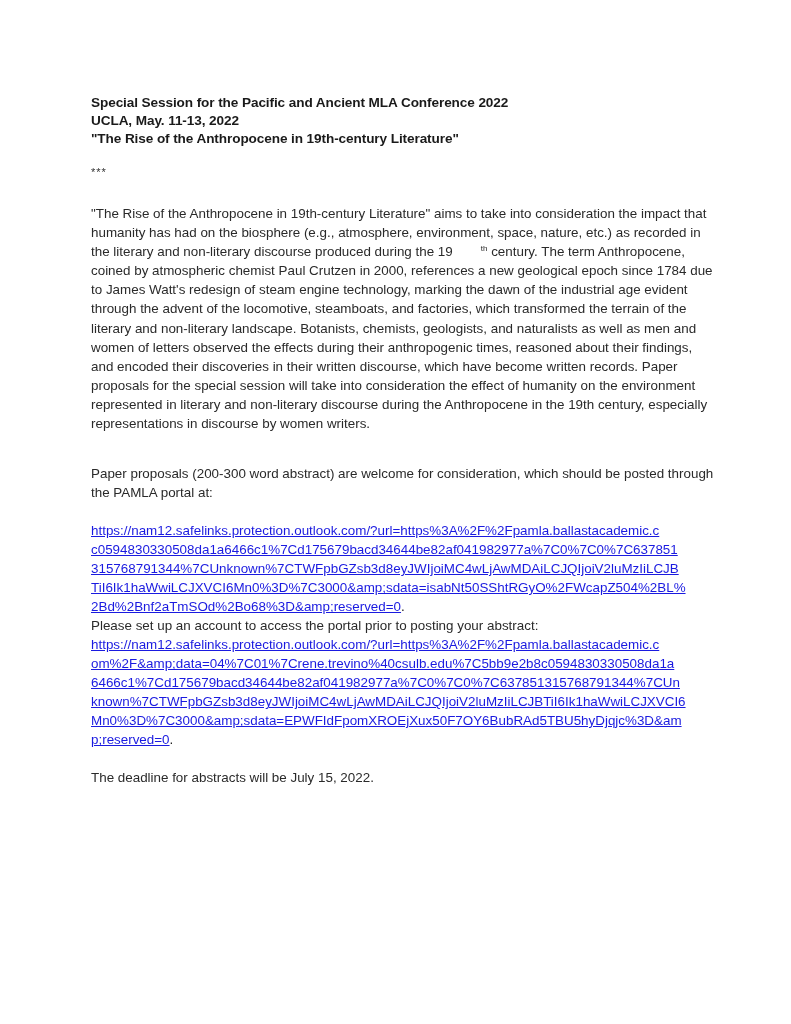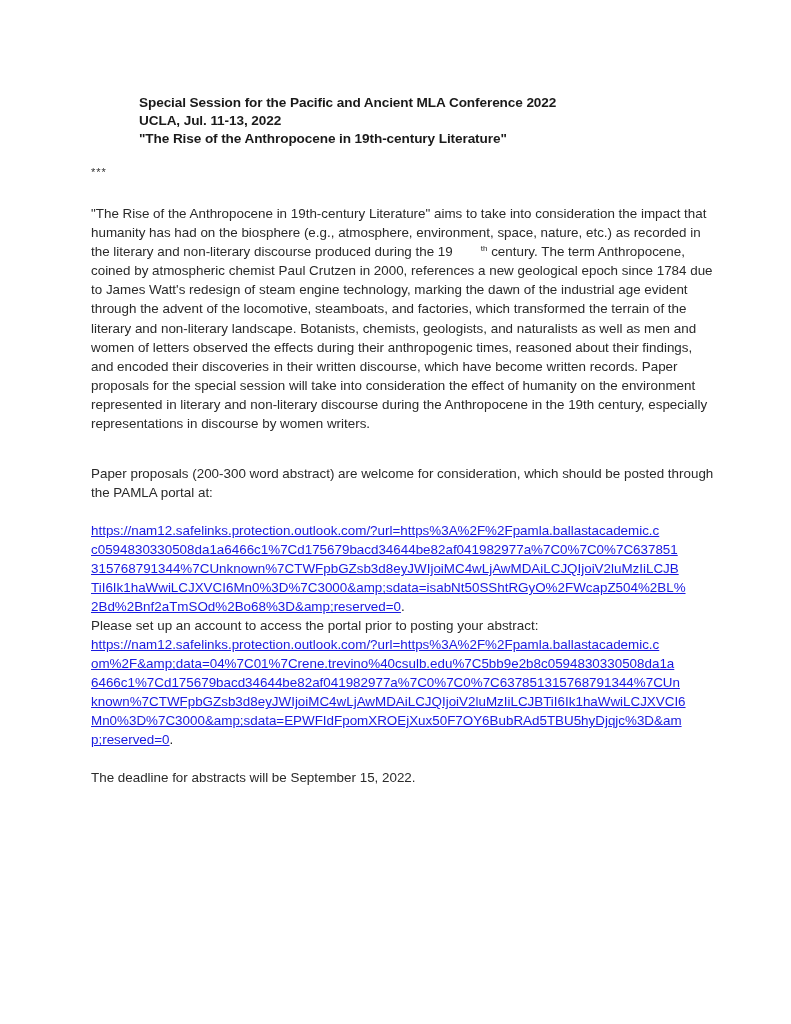--- a/index.html
+++ b/index.html
@@ -21,21 +21,20 @@
       top: 94px;
       width: 625px;
     }
     .header-line {
       font-weight: bold;
       font-size: 13.6px;
       line-height: 18px;
       color: #1a1a1a;
       white-space: nowrap;
       letter-spacing: -0.1px;
-      margin-left: 48px;
     }
     .stars {
       margin-top: 16px;
       font-size: 11px;
       line-height: 16px;
       color: #333;
       letter-spacing: 1px;
     }
     .para {
       font-size: 13.4px;
@@ -69,21 +68,21 @@
       vertical-align: super;
       padding-left: 28px;
     }
     .line { display: block; white-space: nowrap; }
   </style>
 </head>
 <body>
 
 <div class="page">
   <div class="header-line">Special Session for the Pacific and Ancient MLA Conference 2022</div>
-  <div class="header-line">UCLA, Jul. 11-13, 2022</div>
+  <div class="header-line">UCLA, May. 11-13, 2022</div>
   <div class="header-line">"The Rise of the Anthropocene in 19th-century Literature"</div>
 
   <div class="stars">***</div>
 
   <p class="para p1"><span>"The Rise of the Anthropocene in 19th-century Literature" aims to take into consideration the impact that humanity has had on the biosphere (e.g., atmosphere, environment, space, nature, etc.) as recorded in the literary and non-literary discourse produced during the 19</span><sup>th</sup><span> century. The term Anthropocene, coined by atmospheric chemist Paul Crutzen in 2000, references a new geological epoch since 1784 due to James Watt's redesign of steam engine technology, marking the dawn of the industrial age evident through the advent of the locomotive, steamboats, and factories, which transformed the terrain of the literary and non-literary landscape. Botanists, chemists, geologists, and naturalists as well as men and women of letters observed the effects during their anthropogenic times, reasoned about their findings, and encoded their discoveries in their written discourse, which have become written records. Paper proposals for the special session will take into consideration the effect of humanity on the environment represented in literary and non-literary discourse during the Anthropocene in the 19th century, especially representations in discourse by women writers.</span></p>
 
   <p class="para p2">Paper proposals (200-300 word abstract) are welcome for consideration, which should be posted through the PAMLA portal at:</p>
 
   <div class="link-block">
     <a href="#" title="https://nam12.safelinks.protection.outlook.com/?url=https%3A%2F%2Fpamla.ballastacademic.com%2FHome%2FS%2F18575&amp;amp;data=04%7C01%7Crene.trevino%40csulb.edu%7C5bb9e2b8c0594830330508da1a6466c1%7Cd175679bacd34644be82af041982977a%7C0%7C0%7C637851315768791344%7CUnknown%7CTWFpbGZsb3d8eyJWIjoiMC4wLjAwMDAiLCJQIjoiV2luMzIiLCJBTiI6Ik1haWwiLCJXVCI6Mn0%3D%7C3000&amp;amp;sdata=isabNt50SShtRGyO%2FWcapZ504%2BL%2Bd%2Bnf2aTmSOd%2Bo68%3D&amp;amp;reserved=0">
@@ -98,14 +97,14 @@
   <div class="link-inline">
     <a href="#" title="https://nam12.safelinks.protection.outlook.com/?url=https%3A%2F%2Fpamla.ballastacademic.com%2F&amp;amp;data=04%7C01%7Crene.trevino%40csulb.edu%7C5bb9e2b8c0594830330508da1a6466c1%7Cd175679bacd34644be82af041982977a%7C0%7C0%7C637851315768791344%7CUnknown%7CTWFpbGZsb3d8eyJWIjoiMC4wLjAwMDAiLCJQIjoiV2luMzIiLCJBTiI6Ik1haWwiLCJXVCI6Mn0%3D%7C3000&amp;amp;sdata=EPWFIdFpomXROEjXux50F7OY6BubRAd5TBU5hyDjqjc%3D&amp;amp;reserved=0">
       <span class="line">https://nam12.safelinks.protection.outlook.com/?url=https%3A%2F%2Fpamla.ballastacademic.c</span>
       <span class="line">om%2F&amp;amp;data=04%7C01%7Crene.trevino%40csulb.edu%7C5bb9e2b8c0594830330508da1a</span>
       <span class="line">6466c1%7Cd175679bacd34644be82af041982977a%7C0%7C0%7C637851315768791344%7CUn</span>
       <span class="line">known%7CTWFpbGZsb3d8eyJWIjoiMC4wLjAwMDAiLCJQIjoiV2luMzIiLCJBTiI6Ik1haWwiLCJXVCI6</span>
       <span class="line">Mn0%3D%7C3000&amp;amp;sdata=EPWFIdFpomXROEjXux50F7OY6BubRAd5TBU5hyDjqjc%3D&amp;am</span>
       <span class="line" style="display:inline">p;reserved=0</span></a><span>.</span>
   </div>
 
-  <p class="para p4">The deadline for abstracts will be September 15, 2022.</p>
+  <p class="para p4">The deadline for abstracts will be July 15, 2022.</p>
 </div>
 
 </body></html>

